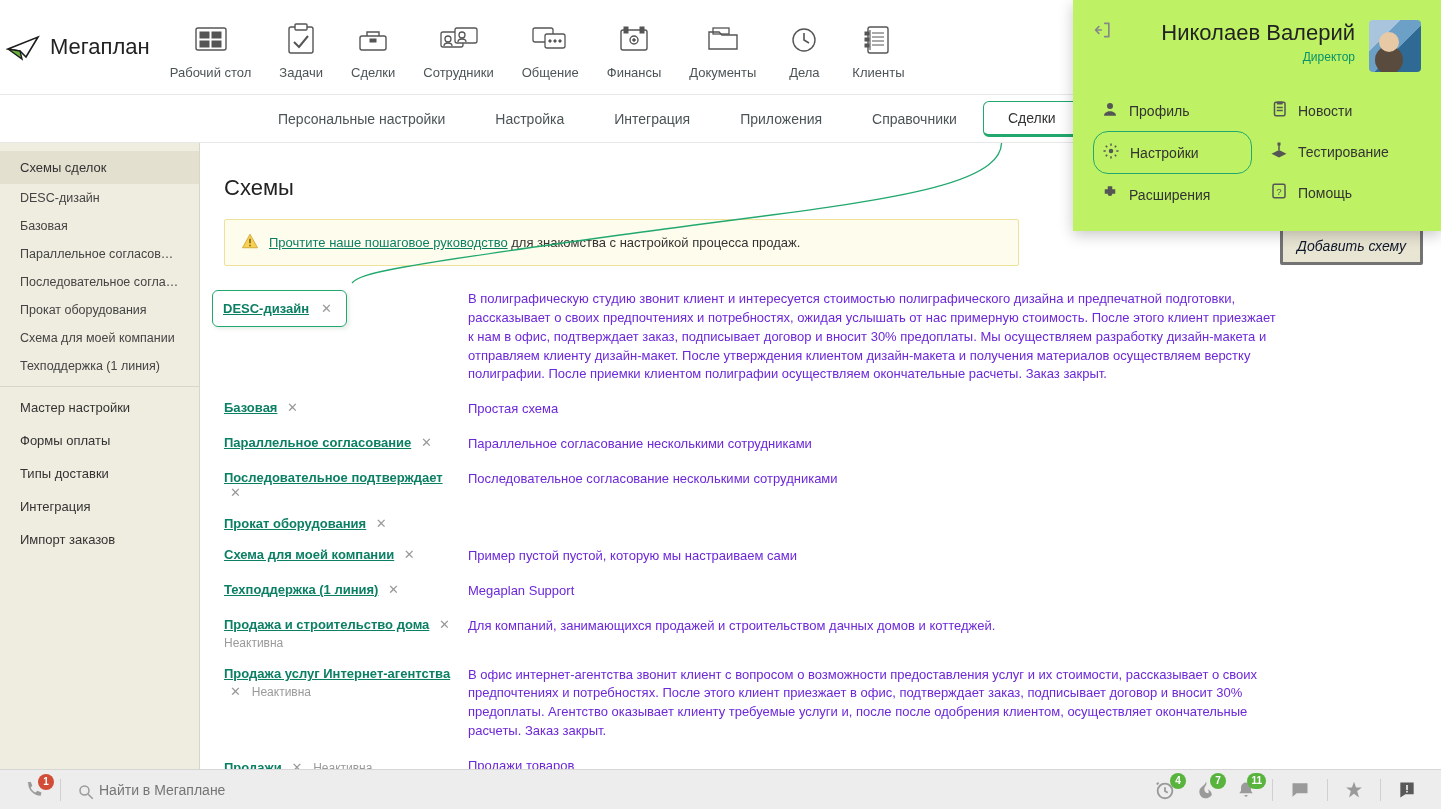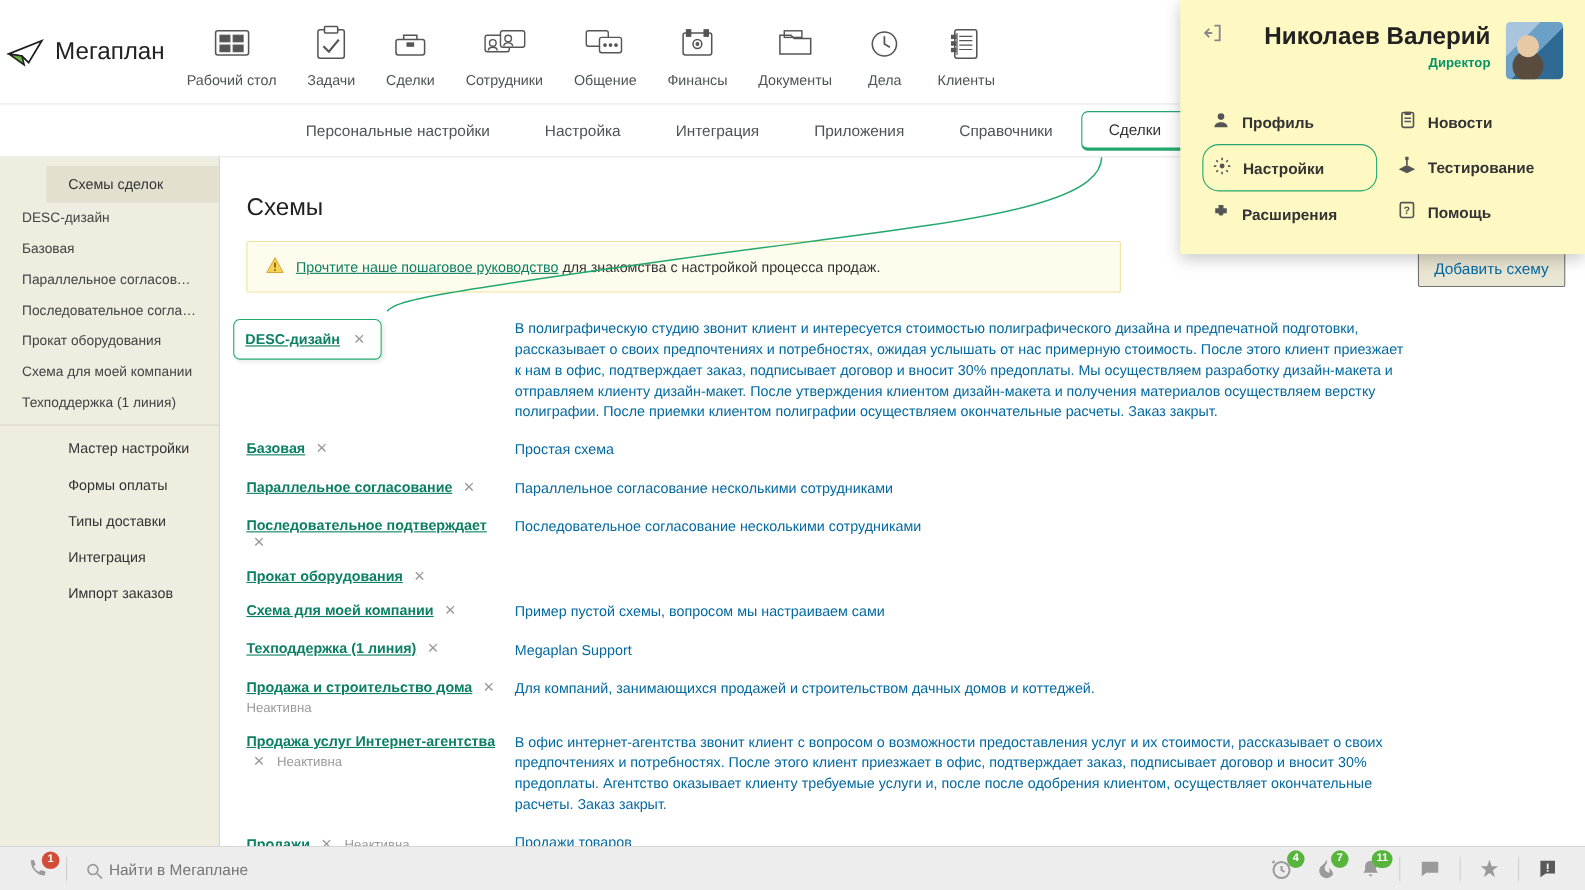--- a/index.html
+++ b/index.html
@@ -32,21 +32,21 @@
   .logo{display:flex;align-items:center;margin:0 6px;}
   .logo svg{flex:0 0 auto;}
   .logo-txt{font-size:22px;font-weight:400;color:#222;margin-left:4px;}
   .nav-items{display:flex;align-items:flex-end;height:100%;}
   .nav-item{display:flex;flex-direction:column;align-items:center;padding:0 14px 14px;cursor:pointer;}
   .nav-ico{height:40px;display:flex;align-items:center;justify-content:center;margin-bottom:6px;}
   .nav-label{font-size:13px;color:var(--nav-text);}
   .nav-item svg *{stroke:#555;}
 
   
-  .user-panel{position:absolute;right:0;top:0;width:368px;background:#fef9c3;box-shadow:0 4px 14px rgba(0,0,0,.22);z-index:50;padding:20px 20px 16px;font-weight:bold;}
+  .user-panel{position:absolute;right:0;top:0;width:368px;background:#bef264;box-shadow:0 4px 14px rgba(0,0,0,.22);z-index:50;padding:20px 20px 16px;}
   .user-head{display:flex;align-items:flex-start;gap:14px;margin-bottom:18px;}
   .user-head .exit{color:#777;cursor:pointer;}
   .user-name{font-size:22px;color:#222;text-align:right;}
   .user-role{font-size:12px;color:var(--green);text-align:right;margin-top:4px;}
   .user-name-wrap{flex:1;}
   .avatar{width:52px;height:52px;border-radius:4px;background:linear-gradient(135deg,#a8c5dd 30%,#6da0c7 30%,#6da0c7 55%,#2f6a94 55%);position:relative;overflow:hidden;}
   .avatar::after{content:"";position:absolute;left:10px;top:12px;width:20px;height:20px;border-radius:50%;background:#e7c9a6;box-shadow:0 18px 0 4px #5a4b3f;}
   .menu-cols{display:flex;gap:10px;}
   .menu-col{flex:1;}
   .menu-item{display:flex;align-items:center;gap:10px;padding:10px 8px;cursor:pointer;color:#333;font-size:14px;border-radius:4px;}
@@ -55,40 +55,40 @@
   .mi-ico{color:#555;}
 
   
   .subnav{display:flex;align-items:center;height:48px;border-bottom:1px solid var(--sub-border);padding:0 12px 0 254px;gap:2px;font-size:14px;}
   .subnav-item{padding:8px 24px;color:var(--nav-text);cursor:pointer;}
   .subnav-item.active{border:1.5px solid var(--green-border);border-radius:6px;border-bottom:3px solid var(--green-border);color:#333;}
 
   
   .layout{display:flex;min-height:calc(100% - 95px - 48px - 40px);}
   .sidebar{width:200px;background:var(--sidebar-bg);border-right:1px solid var(--border);padding-top:8px;flex:0 0 200px;}
-  .sb-item{padding:9px 20px;font-size:13px;color:#333;cursor:pointer;white-space:nowrap;overflow:hidden;text-overflow:ellipsis;margin-left:42px;}
+  .sb-item{padding:9px 20px;font-size:13px;color:#333;cursor:pointer;white-space:nowrap;overflow:hidden;text-overflow:ellipsis;}
   .sb-sub{padding:7px 20px 7px 20px;font-size:12.5px;color:#444;cursor:pointer;white-space:nowrap;overflow:hidden;text-overflow:ellipsis;}
   .sb-item.active{background:var(--sidebar-hover);}
   .sb-group{border-bottom:1px solid var(--border);padding-bottom:6px;margin-bottom:4px;}
 
   .content{flex:1;padding:16px 24px 40px;position:relative;}
   h1.title{font-size:22px;font-weight:400;margin:16px 0 18px;color:#222;}
 
   .notice{display:flex;align-items:center;gap:10px;background:var(--notice-bg);border:1px solid var(--notice-border);padding:12px 16px;border-radius:2px;margin-bottom:24px;max-width:795px;}
   .notice .warn-ico{color:#c79b23;}
 
-  .add-btn{background:var(--add-btn);border:1px solid #737373;padding:8px 14px;color:#0369a1;font-size:14px;border-radius:2px;cursor:pointer;position:absolute;right:18px;top:84px;}
+  .add-btn{background:var(--add-btn);border:3px solid #737373;padding:8px 14px;color:#0f172a;font-size:14px;border-radius:2px;cursor:pointer;position:absolute;right:18px;top:84px;font-style:italic;}
 
   .schemas{display:flex;flex-direction:column;gap:16px;max-width:1060px;}
   .schema-row{display:flex;align-items:flex-start;}
   .sch-name{flex:0 0 244px;padding-right:12px;}
   .sch-name .nm{color:var(--link);font-weight:bold;text-decoration:underline;cursor:pointer;}
   .sch-name .del{color:#999;margin-left:6px;cursor:pointer;font-weight:normal;}
   .sch-name .inactive{color:#9a9a9a;font-size:12px;display:inline-block;margin-top:4px;}
-  .sch-desc{flex:1;color:#0369a1;line-height:1.45;}
+  .sch-desc{flex:1;color:#6d28d9;line-height:1.45;}
   .sch-first{border:1.5px solid var(--green-border);border-radius:6px;padding:10px 14px 10px 10px;margin-left:-12px;display:inline-flex;align-items:center;box-shadow:2px 2px 4px rgba(80,130,80,.15);}
   .sch-first .nm{margin-right:6px;}
 
   
   .arrow-layer{position:absolute;left:0;top:0;pointer-events:none;}
 
   
   .footer{height:40px;background:var(--foot-bg);border-top:1px solid #d6d6d6;display:flex;align-items:center;padding:0 14px;position:fixed;bottom:0;left:0;right:0;z-index:5;}
   .foot-ico{position:relative;margin:0 10px;color:#9a9a9a;cursor:pointer;display:flex;align-items:center;}
   .foot-sep{width:1px;height:22px;background:#d0d0d0;margin:0 6px;}
@@ -346,21 +346,21 @@
         <div class="schema-row">
           <div class="sch-name"><a class="nm">Последовательное подтверждает</a> <span class="del">✕</span></div>
           <div class="sch-desc">Последовательное согласование несколькими сотрудниками</div>
         </div>
         <div class="schema-row">
           <div class="sch-name"><a class="nm">Прокат оборудования</a> <span class="del">✕</span></div>
           <div class="sch-desc"></div>
         </div>
         <div class="schema-row">
           <div class="sch-name"><a class="nm">Схема для моей компании</a> <span class="del">✕</span></div>
-          <div class="sch-desc">Пример пустой схемы, вопросом мы настраиваем сами</div>
+          <div class="sch-desc">Пример пустой пустой, которую мы настраиваем сами</div>
         </div>
         <div class="schema-row">
           <div class="sch-name"><a class="nm">Техподдержка (1 линия)</a> <span class="del">✕</span></div>
           <div class="sch-desc">Megaplan Support</div>
         </div>
         <div class="schema-row">
           <div class="sch-name"><a class="nm">Продажа и строительство дома</a> <span class="del">✕</span><br><span class="inactive">Неактивна</span></div>
           <div class="sch-desc">Для компаний, занимающихся продажей и строительством дачных домов и коттеджей.</div>
         </div>
         <div class="schema-row">

